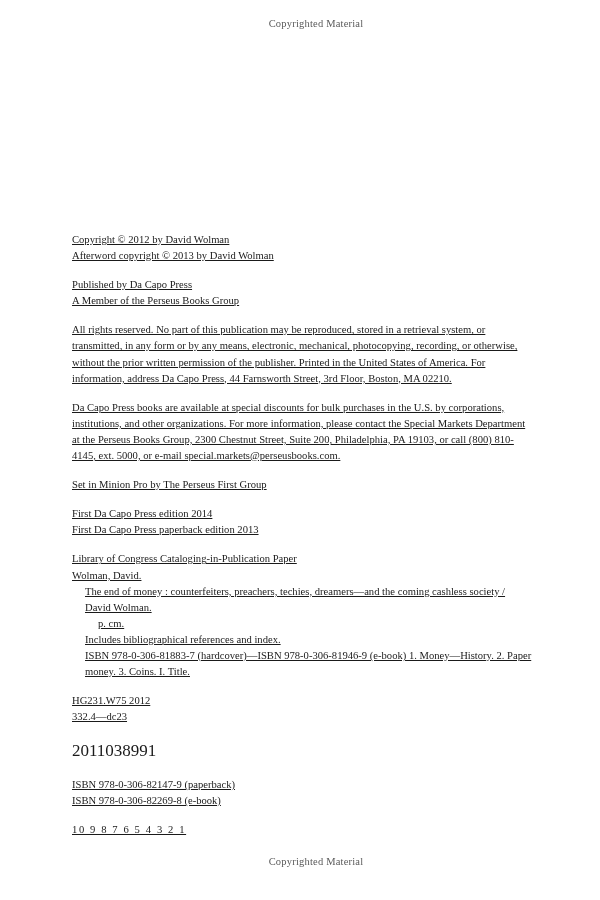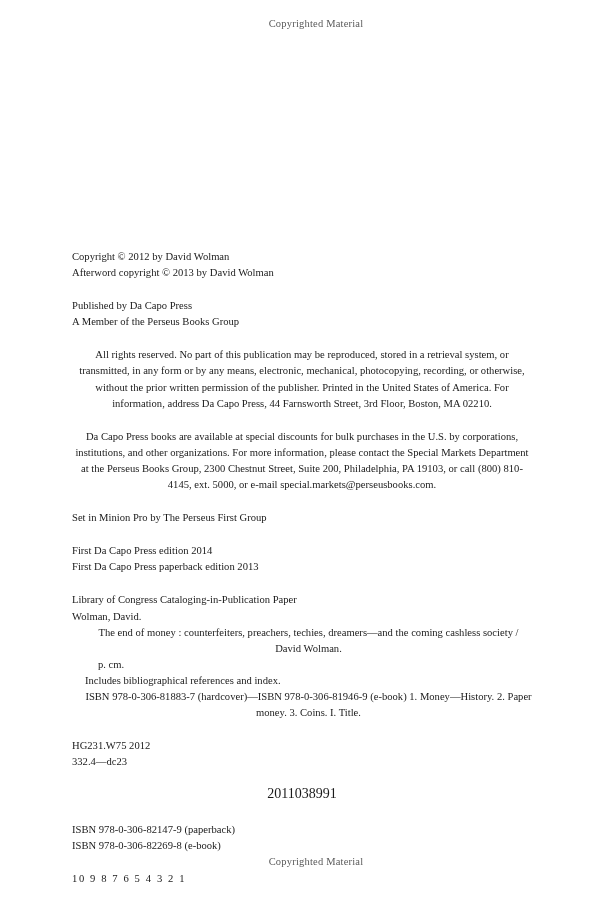--- a/index.html
+++ b/index.html
@@ -40,42 +40,43 @@
   .content {
     position: absolute;
     left: 72px;
     top: 232px;
     width: 460px;
     font-size: 10.6px;
     line-height: 1.52;
     text-align: left;
   }
   .block {
-    margin: 17px 0 13px 0;
+    margin: 0 0 13px 0;
+    text-decoration: underline;
   }
   .line {
     display: block;
     white-space: pre-wrap;
   }
   .para {
     display: block;
     white-space: normal;
-    text-align: center;
+    text-align: left;
   }
   .indent-1 {
     padding-left: 13px;
   }
   .indent-2 {
     padding-left: 26px;
   }
   .lccn-row {
     display: block;
-    text-align: center;
+    text-align: left;
     margin: 0 0 13px 0;
-    font-size: 14px;
+    font-size: 17px;
   }
   .spaced-numbers {
     letter-spacing: 1.6px;
   }
 </style>
 </head>
 <body>
 
 <div class="page">
 

